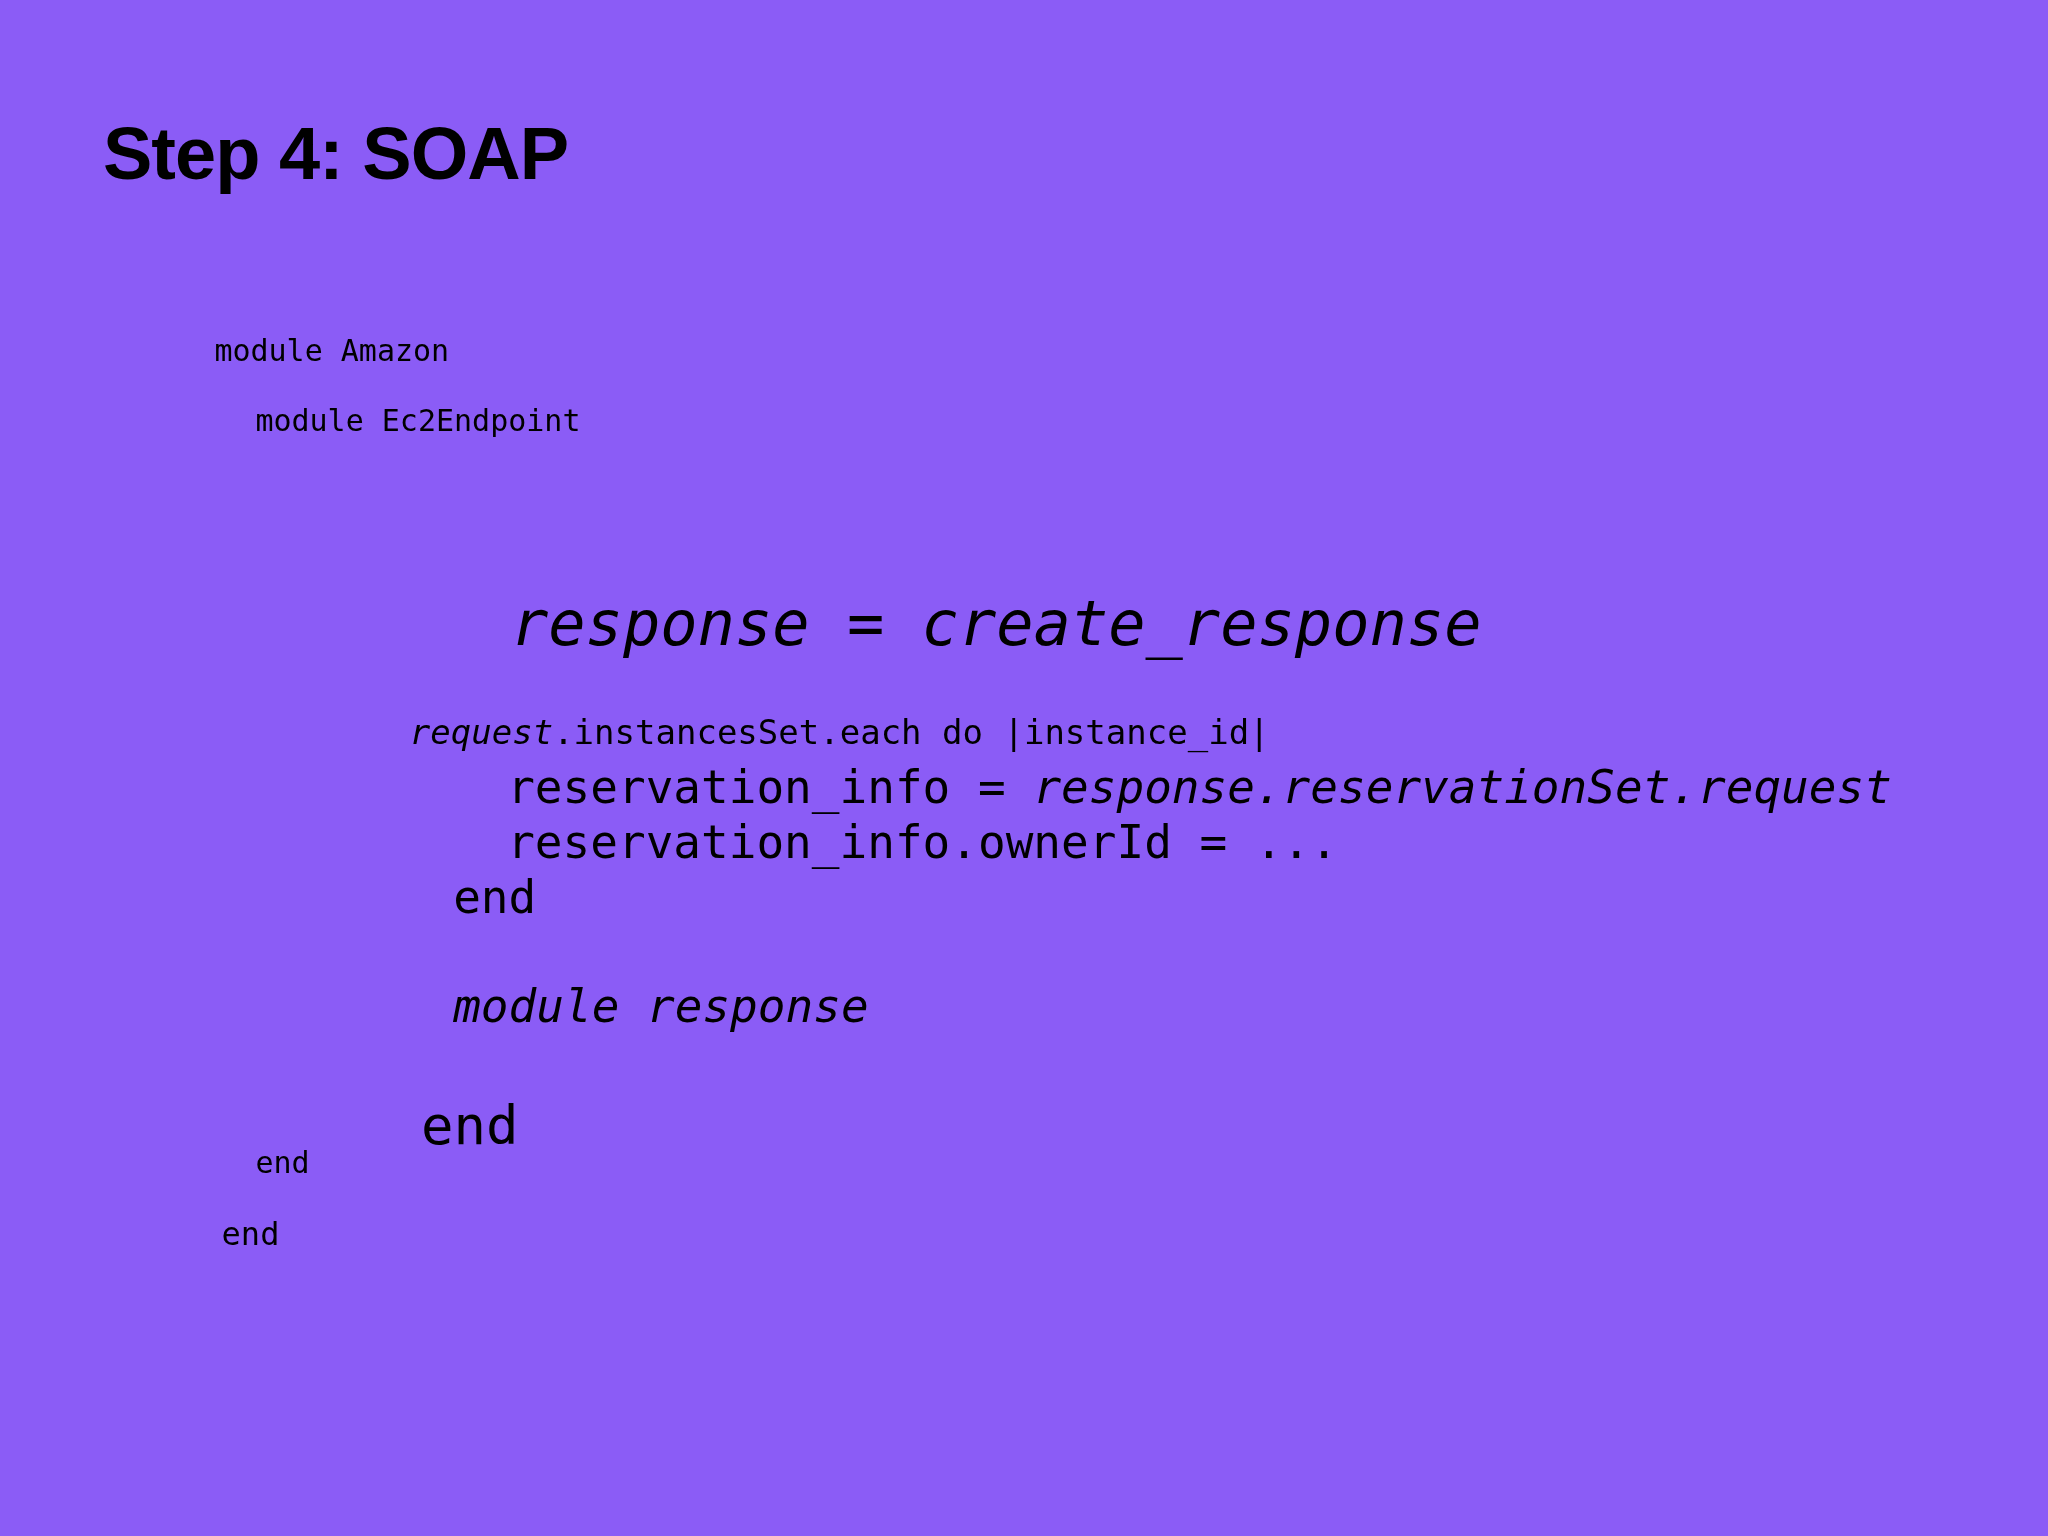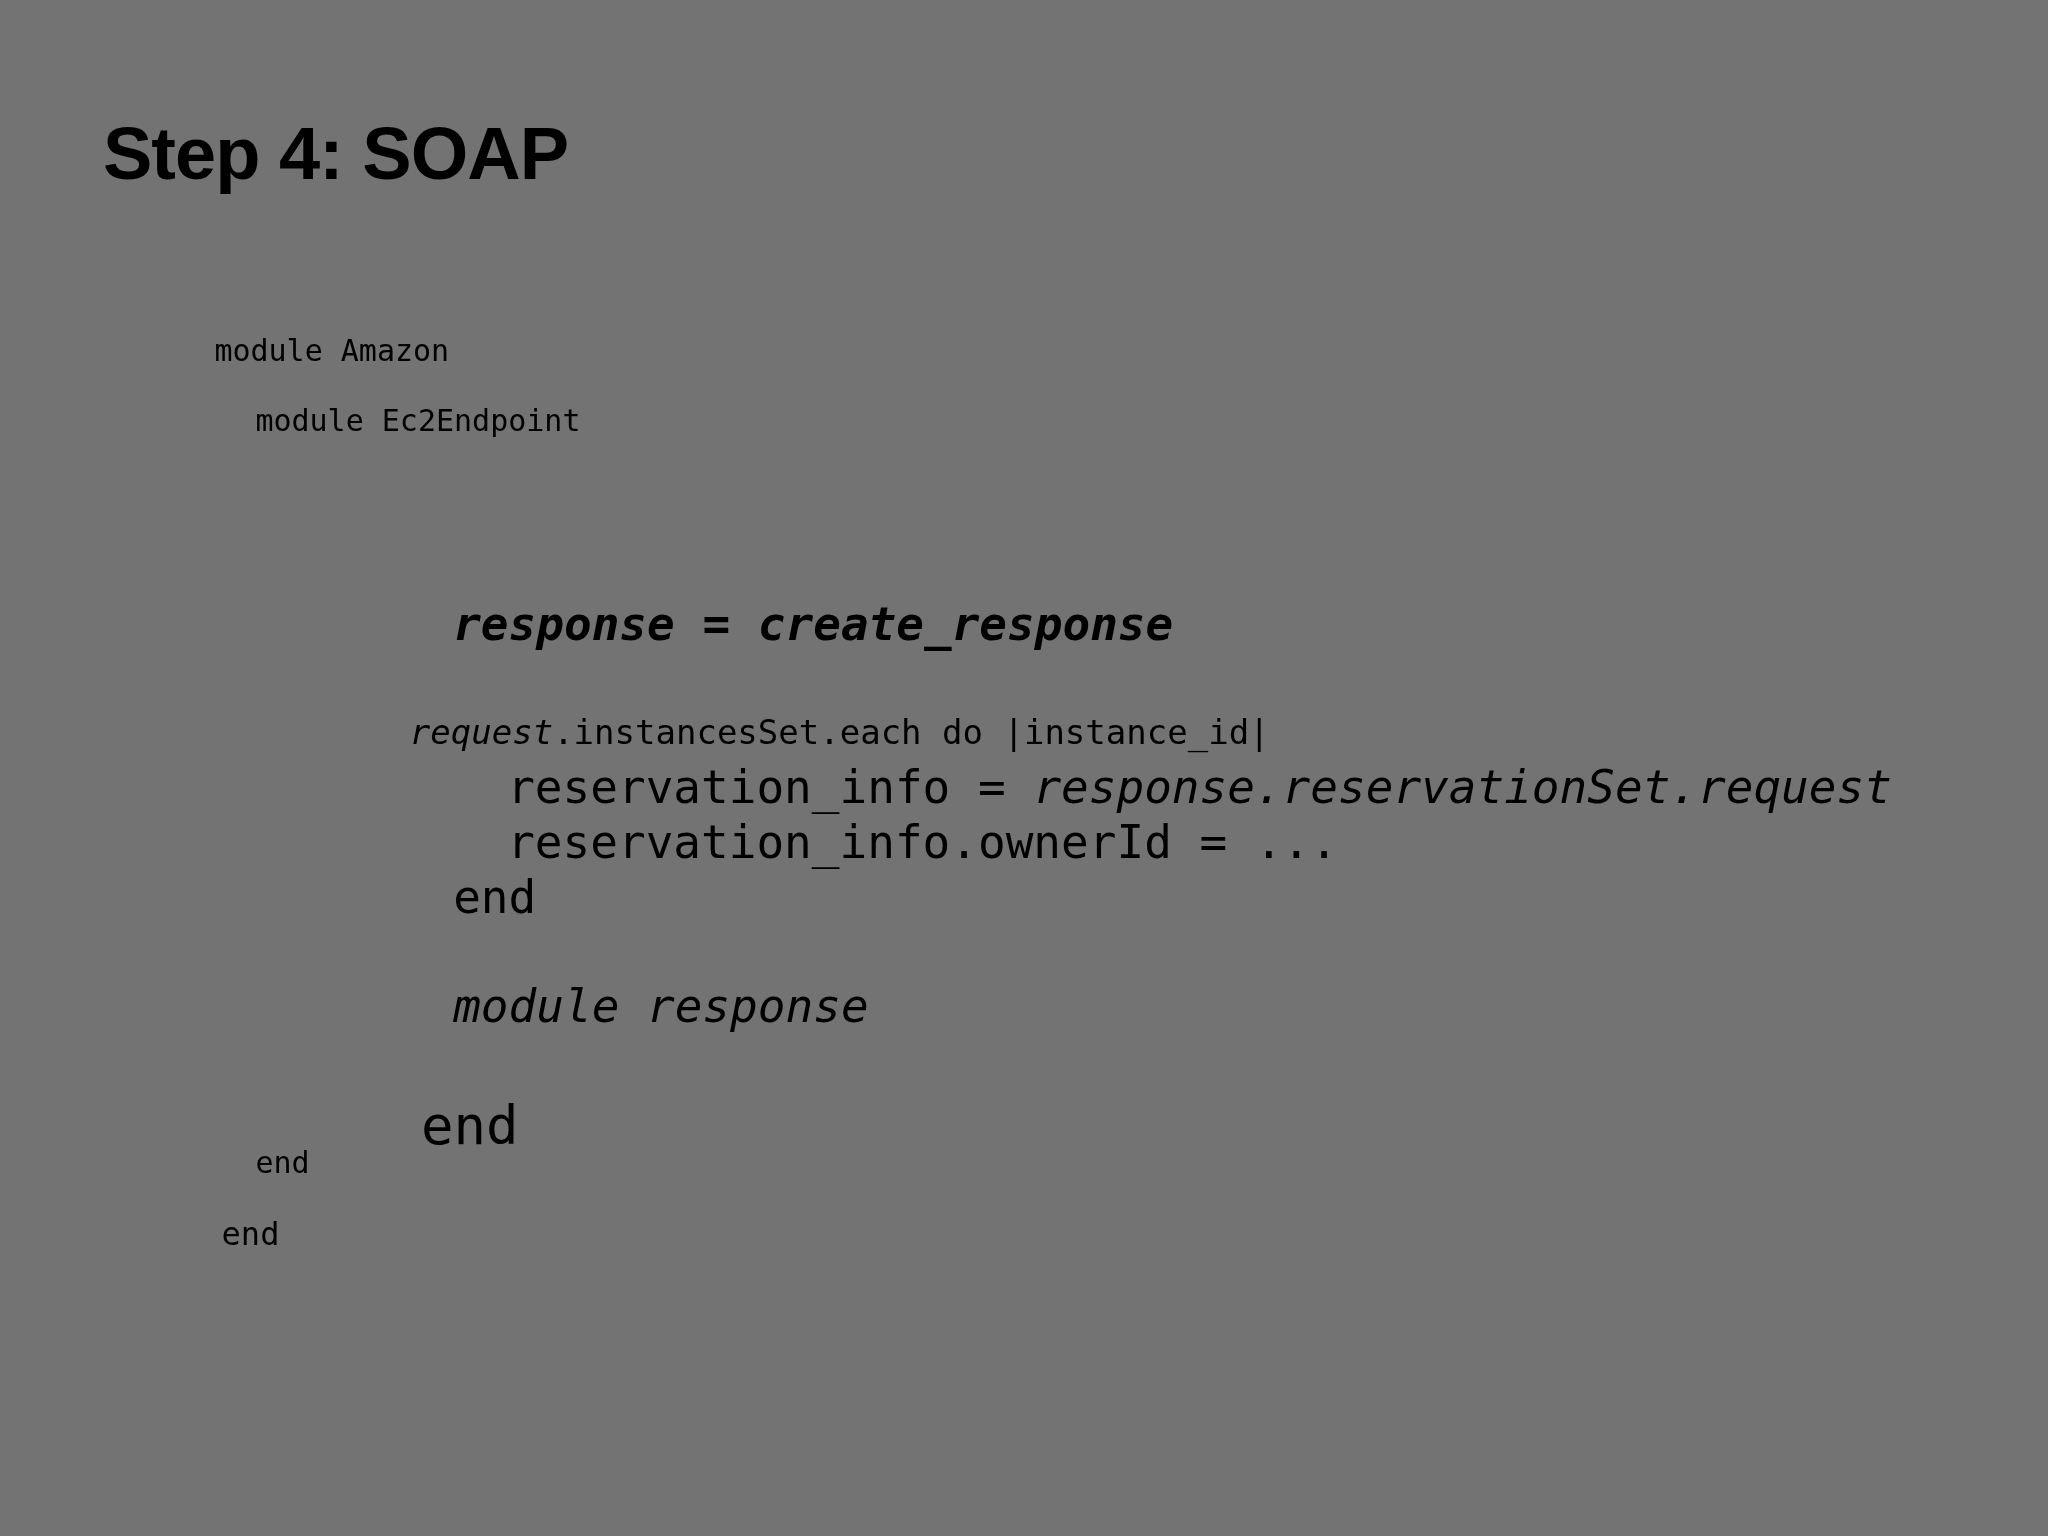--- a/index.html
+++ b/index.html
@@ -14,21 +14,21 @@
     overflow: hidden;
     font-family: "Liberation Sans", sans-serif;
     color: #000000;
     -webkit-font-smoothing: antialiased;
   }
 
   #slide {
     position: relative;
     width: 2048px;
     height: 1536px;
-    background: #737373;
+    background: #8b5cf6;
   }
 
   
   #slide-title {
     position: absolute;
     left: 103px;
     top: 112px;
     font-family: "Liberation Sans", sans-serif;
     font-weight: bold;
     font-size: 74px;
@@ -59,21 +59,21 @@
     font-family: inherit;
     font-size: inherit;
   }
   .seg.italic { font-style: italic; }
   .seg.upright { font-style: normal; }
 
   
   .ln-module      { left: 106px; top: 300px;  font-size: 30px; line-height: 34px; }
   .ln-class       { left: 147px; top: 370px;  font-size: 30px; line-height: 34px; }
   .ln-def         { left: 226px; top: 432px;  font-size: 46px; line-height: 52px; }
-  .ln-response    { left: 287px; top: 546px;  font-size: 46px; line-height: 52px; font-weight: bold; }
+  .ln-response    { left: 287px; top: 546px;  font-size: 62px; line-height: 52px; }
   .ln-request     { left: 287px; top: 654px;  font-size: 34px; line-height: 52px; }
   .ln-resinfo     { left: 341px; top: 709px;  font-size: 46px; line-height: 52px; }
   .ln-owner       { left: 341px; top: 764px;  font-size: 46px; line-height: 52px; }
   .ln-endinner    { left: 287px; top: 819px;  font-size: 46px; line-height: 52px; }
   .ln-return      { left: 287px; top: 928px;  font-size: 46px; line-height: 52px; }
   .ln-enddef      { left: 226px; top: 1036px; font-size: 54px; line-height: 60px; }
   .ln-endclass    { left: 147px; top: 1112px; font-size: 30px; line-height: 34px; }
   .ln-endmodule   { left: 106px; top: 1180px; font-size: 32px; line-height: 36px; }
 </style>
 </head>

